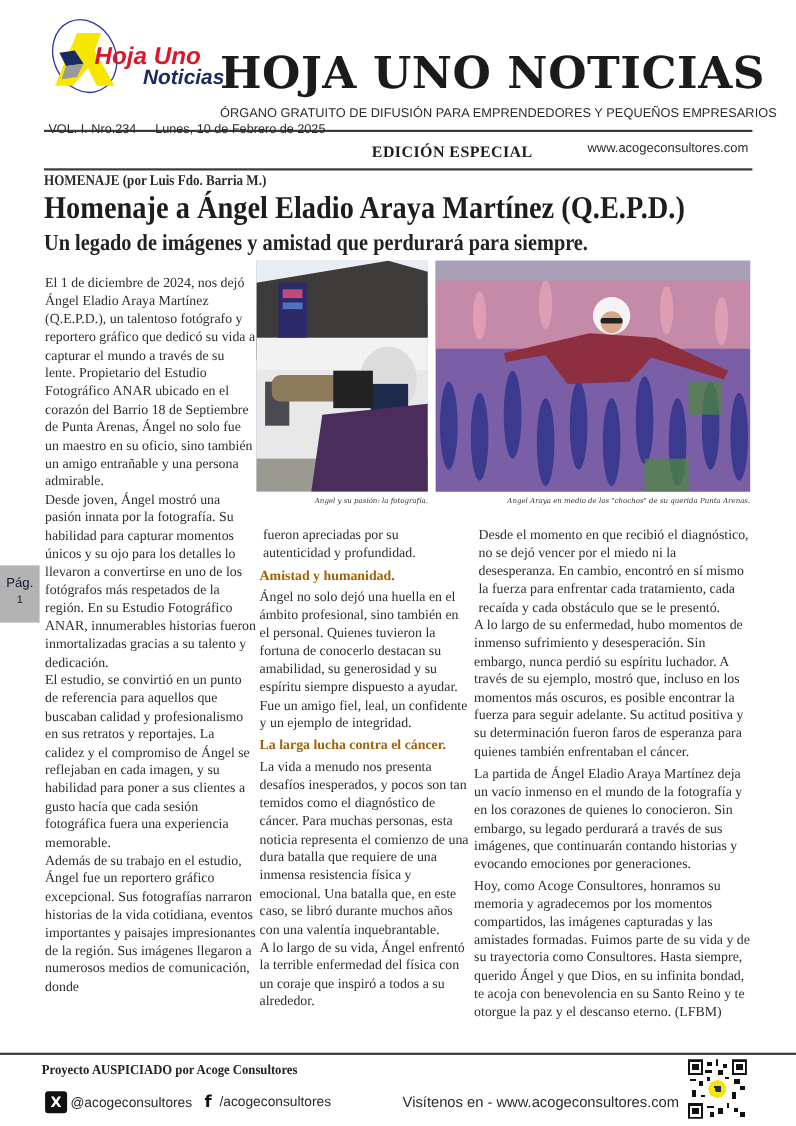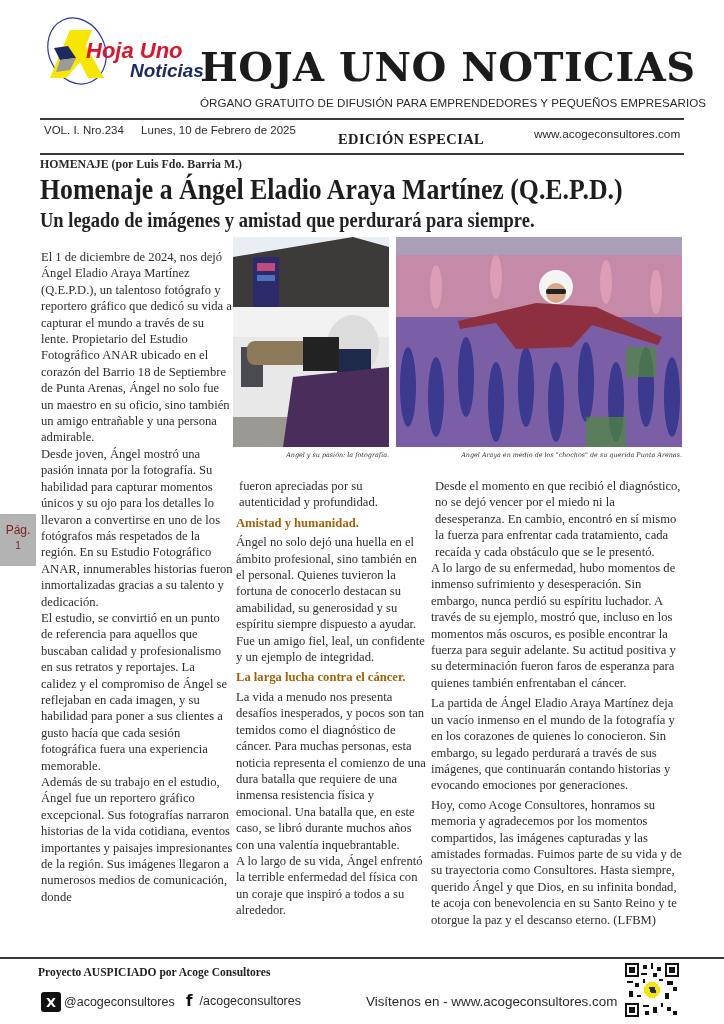--- a/index.html
+++ b/index.html
@@ -8,21 +8,21 @@
 
   .abs { position: absolute; }
 
   
   .logo { left: 40px; top: 16px; width: 150px; height: 80px; }
   .masthead-title { left: 200px; top: 42px; width: 490px; font-family: "DejaVu Serif", serif; font-weight: bold; font-size: 40px; letter-spacing: 0.5px; color: #1b1b1b; text-align: center; line-height: 50px; transform: scaleX(1.0); white-space: nowrap; }
   .masthead-sub { left: 200px; top: 96px; width: 484px; font-family: "Liberation Sans", sans-serif; font-size: 11.6px; color: #2a2a2a; text-align: right; white-space: nowrap; letter-spacing: 0.05px; }
   .rule { left: 40px; width: 644px; height: 2px; background: #3a3a3a; }
   .rule.top { top: 118px; }
   .rule.mid { top: 153px; }
-  .edition-left { left: 44px; top: 124px; font-family: "Liberation Sans", sans-serif; font-size: 11.5px; color: #2b2b2b; white-space: nowrap; }
+  .edition-left { left: 44px; top: 112px; font-family: "Liberation Sans", sans-serif; font-size: 11.5px; color: #2b2b2b; white-space: nowrap; }
   .edition-left span { margin-right: 14px; }
   .edition-special { left: 338px; top: 131px; font-family: "Liberation Serif", serif; font-weight: bold; font-size: 14.5px; color: #1d1d1d; letter-spacing: 0.4px; }
   .edition-url { left: 534px; top: 127px; font-family: "Liberation Sans", sans-serif; font-size: 11.8px; color: #2b2b2b; }
 
   
   .kicker { left: 40px; top: 156px; font-family: "Liberation Serif", serif; font-weight: bold; font-size: 13.5px; color: #2a2a2a; transform: scaleX(0.88); transform-origin: left; white-space: nowrap; }
   .headline { left: 40px; top: 170px; font-family: "Liberation Serif", serif; font-weight: bold; font-size: 29px; color: #1d1d1d; white-space: nowrap; transform: scaleX(0.89); transform-origin: left; line-height: 38px; }
   .subhead { left: 40px; top: 206px; font-family: "Liberation Serif", serif; font-weight: bold; font-size: 21px; color: #222; white-space: nowrap; transform: scaleX(0.88); transform-origin: left; line-height: 28px; }
 
   
@@ -34,21 +34,21 @@
   .col-3 { left: 431px; top: 466px; width: 252px; }
 
   
   .photo-1 { left: 233px; top: 237px; width: 156px; height: 210px; overflow: hidden; background: #b8c4cf; }
   .photo-2 { left: 396px; top: 237px; width: 286px; height: 210px; overflow: hidden; background: #8d7fb0; }
   .caption { font-family: "DejaVu Serif", serif; font-style: italic; font-size: 6.4px; color: #333; white-space: nowrap; }
   .caption-1 { left: 233px; top: 451px; width: 156px; text-align: right; }
   .caption-2 { left: 396px; top: 451px; width: 286px; text-align: right; }
 
   
-  .page-tab { left: 0; top: 514px; width: 36px; height: 52px; background: #b3b3b3; font-family: "Liberation Sans", sans-serif; text-align: center; color: #7f1d1d; }
+  .page-tab { left: 0; top: 514px; width: 36px; height: 52px; background: #b3b3b3; font-family: "Liberation Sans", sans-serif; text-align: center; color: #0f172a; }
   .page-tab .l1 { font-size: 12px; padding-top: 9px; display: block; }
   .page-tab .l2 { font-size: 10px; display: block; margin-top: 3px; }
 
   
   .rule.foot { top: 957px; left: 0; width: 724px; height: 2px; background: #3a3a3a; }
   .sponsor { left: 38px; top: 965px; font-family: "Liberation Serif", serif; font-weight: bold; font-size: 12.4px; color: #222; transform: scaleX(0.93); transform-origin: left; white-space: nowrap; }
   .social { top: 992px; font-family: "Liberation Sans", sans-serif; font-size: 12.5px; color: #2a2a2a; display: flex; align-items: center; white-space: nowrap; }
   .social-x { left: 41px; }
   .social-fb { left: 186px; }
   .x-icon { width: 20px; height: 20px; background: #111; color: #fff; border-radius: 3px; display: inline-flex; align-items: center; justify-content: center; font-family: "DejaVu Sans", sans-serif; font-size: 13px; font-weight: bold; margin-right: 3px; }

